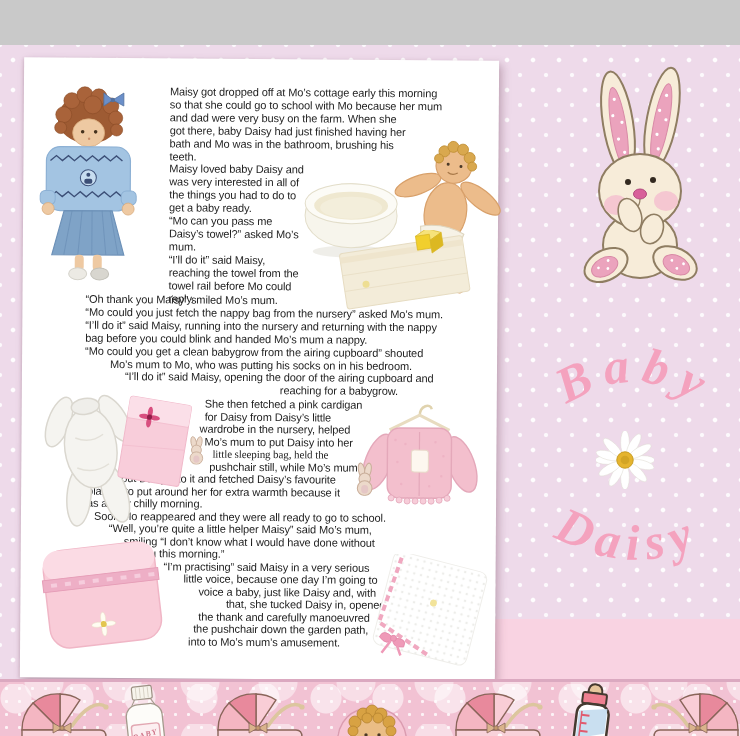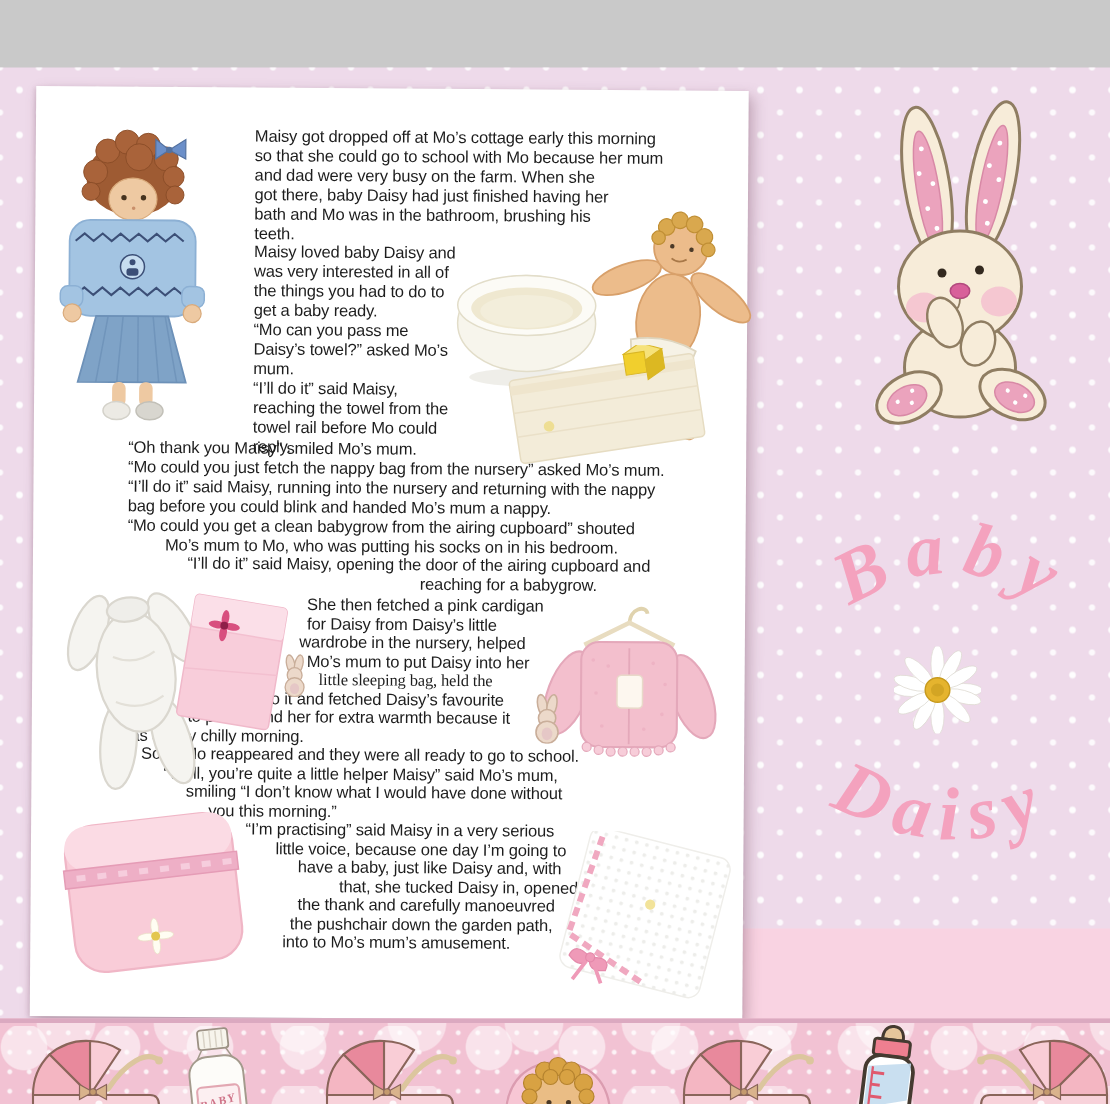--- a/index.html
+++ b/index.html
@@ -114,30 +114,31 @@
           <div class="story-line" style="margin-left: 25px;">Mo’s mum to Mo, who was putting his socks on in his bedroom.</div>
           <div class="story-line" style="margin-left: 40px;">“I’ll do it” said Maisy, opening the door of the airing cupboard and</div>
           <div class="story-line" style="margin-left: 195px;">reaching for a babygrow.</div>
         </div>
         <div class="story-block blk-closing" style="left: 58px; top: 339px;">
           <div class="story-line" style="margin-left: 125px;">She then fetched a pink cardigan</div>
           <div class="story-line" style="margin-left: 125px;">for Daisy from Daisy’s little</div>
           <div class="story-line" style="margin-left: 120px;">wardrobe in the nursery, helped</div>
           <div class="story-line" style="margin-left: 125px;">Mo’s mum to put Daisy into her</div>
           <div class="story-line" style="margin-left: 133px; font-family: Liberation Serif, serif;">little sleeping bag, held the</div>
+          <div class="story-line" style="margin-left: 130px;">pushchair still, while Mo’s mum</div>
           <div class="story-line" style="margin-left: 42px;">put Daisy into it and fetched Daisy’s favourite</div>
           <div class="story-line" style="margin-left: 8px;">blanket to put around her for extra warmth because it</div>
           <div class="story-line" style="margin-left: 0px;">was a very chilly morning.</div>
           <div class="story-line" style="margin-left: 15px;">Soon Mo reappeared and they were all ready to go to school.</div>
           <div class="story-line" style="margin-left: 30px;">“Well, you’re quite a little helper Maisy” said Mo’s mum,</div>
           <div class="story-line" style="margin-left: 45px;">smiling “I don’t know what I would have done without</div>
           <div class="story-line" style="margin-left: 60px;">you this morning.”</div>
           <div class="story-line" style="margin-left: 85px;">“I’m practising” said Maisy in a very serious</div>
           <div class="story-line" style="margin-left: 105px;">little voice, because one day I’m going to</div>
-          <div class="story-line" style="margin-left: 120px;">have a baby, just like Daisy and, with</div>
+          <div class="story-line" style="margin-left: 120px;">voice a baby, just like Daisy and, with</div>
           <div class="story-line" style="margin-left: 125px; text-align: right;">that, she tucked Daisy in, opened</div>
           <div class="story-line" style="margin-left: 120px;">the thank and carefully manoeuvred</div>
           <div class="story-line" style="margin-left: 115px;">the pushchair down the garden path,</div>
           <div class="story-line" style="margin-left: 110px;">into to Mo’s mum’s amusement.</div>
         </div>
       </div>
 
     <svg class="ph" style="left:13px;top:27px" width="105" height="196" viewBox="0 0 105 196">
       <ellipse cx="52" cy="34" rx="31" ry="25" fill="#9e5b33"></ellipse>
       <g fill="#a9633a" stroke="#8a4c28" stroke-width=".6">

